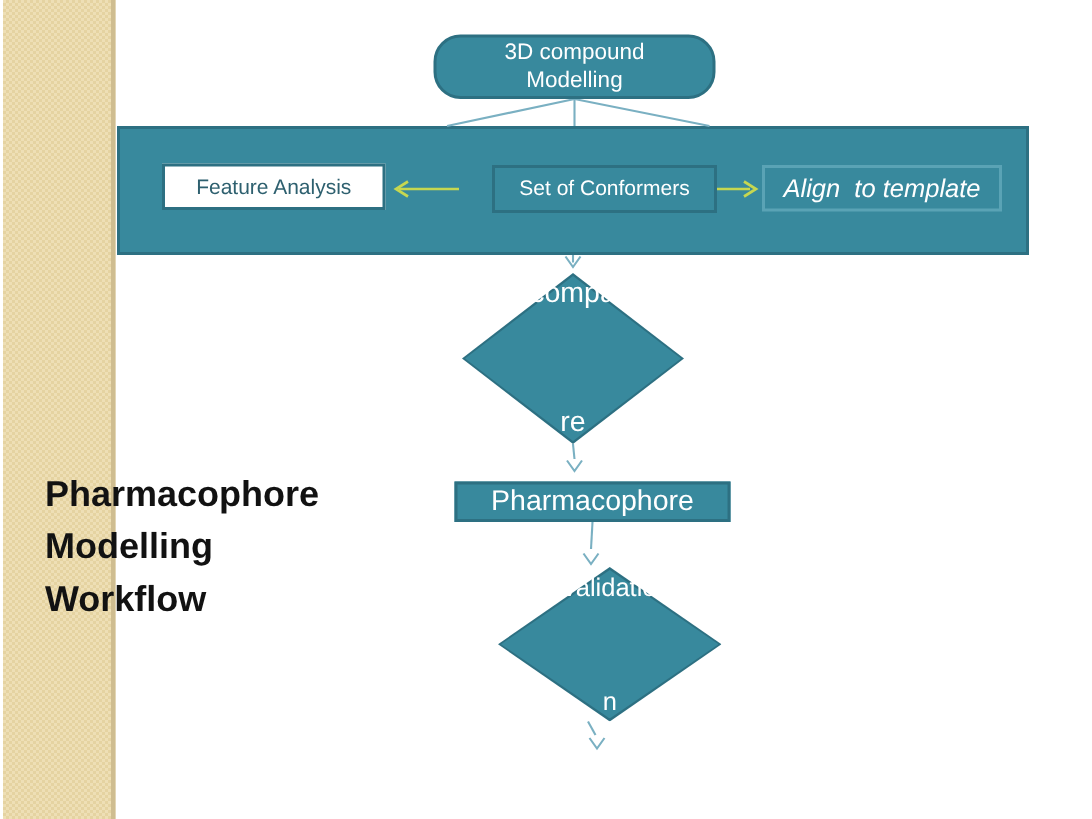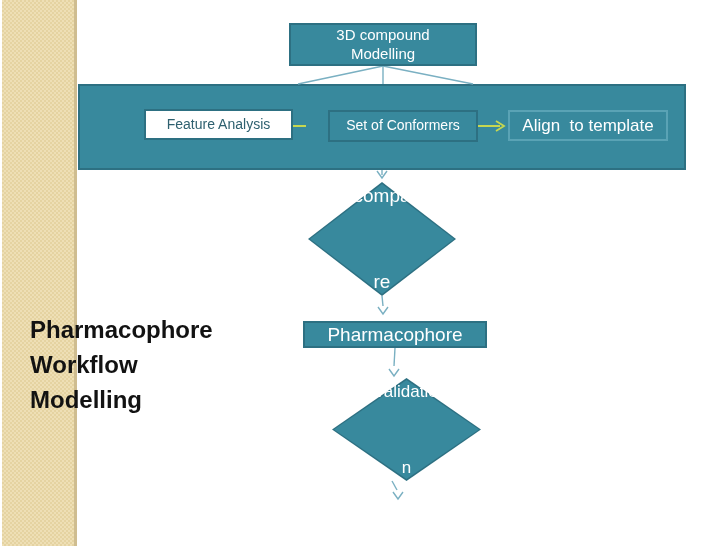--- a/index.html
+++ b/index.html
@@ -31,21 +31,21 @@
   .overlay{position:absolute;left:0;top:0;width:728px;height:546px;pointer-events:none;}
   .conn{stroke:var(--connector);stroke-width:1.4;fill:none;}
   .yarrow{stroke:var(--arrow_yellow);stroke-width:1.8;fill:none;}
 
   .node{
     position:absolute;box-sizing:border-box;display:flex;flex-direction:column;
     align-items:center;justify-content:center;text-align:center;line-height:1.25;
   }
   .teal-box{background:var(--teal);border:2px solid var(--teal_dark);color:var(--white_text);}
   .white-box{background:var(--feature_fill);border:2px solid var(--teal_dark);color:var(--feature_text);}
-  .light-border{border:2px solid var(--teal_light);}
+  .light-border{border:2px solid var(--teal_light);font-style:italic;}
   .prespace{white-space:pre-wrap;}
 
   .diamond{position:absolute;}
   .diamond .d-border{position:absolute;inset:0;background:var(--teal_dark);
     clip-path:polygon(50% 0,100% 50%,50% 100%,0 50%);}
   .diamond .d-fill{position:absolute;inset:2px;background:var(--teal);
     clip-path:polygon(50% 0,100% 50%,50% 100%,0 50%);}
   .diamond .d-label{position:absolute;inset:0;display:flex;flex-direction:column;
     align-items:center;justify-content:space-between;color:var(--white_text);text-align:center;}
 
@@ -81,26 +81,26 @@
     <line class="conn" x1="392" y1="481" x2="397" y2="490"></line>
     <polyline class="conn" points="393,492 398,499 403,492"></polyline>
 
     <line class="yarrow" x1="306" y1="126" x2="266" y2="126"></line>
     <polyline class="yarrow" points="272,121 264,126 272,131"></polyline>
 
     <line class="yarrow" x1="464" y1="126" x2="500" y2="126"></line>
     <polyline class="yarrow" points="496,121 504,126 496,131"></polyline>
   </svg>
 
-  <div class="node teal-box" style="left:289px;top:23px;width:188px;height:43px;font-size:15px;">
+  <div class="node teal-box" style="left:289px;top:23px;width:188px;height:43px;font-size:15px;border-radius:18px;">
     <div>3D compound</div>
     <div>Modelling</div>
   </div>
 
-  <div class="node white-box" style="left:108px;top:109px;width:149px;height:31px;font-size:14px;margin-left:36px;">
+  <div class="node white-box" style="left:108px;top:109px;width:149px;height:31px;font-size:14px;">
     <div>Feature Analysis</div>
   </div>
 
   <div class="node teal-box" style="left:328px;top:110px;width:150px;height:32px;font-size:14px;">
     <div>Set of Conformers</div>
   </div>
 
   <div class="node teal-box light-border" style="left:508px;top:110px;width:160px;height:31px;font-size:17px;">
     <div class="prespace">Align  to template</div>
   </div>
@@ -123,17 +123,17 @@
     <div class="d-fill"></div>
     <div class="d-label" style="font-size:17px;line-height:27px;">
       <div>validatio</div>
       <div>n</div>
     </div>
   </div>
 
 
   <div class="slide-title">
     <div>Pharmacophore</div>
+    <div>Modelling</div>
     <div>Workflow</div>
-    <div>Modelling</div>
   </div>
 
 </div>
 
 </body></html>

